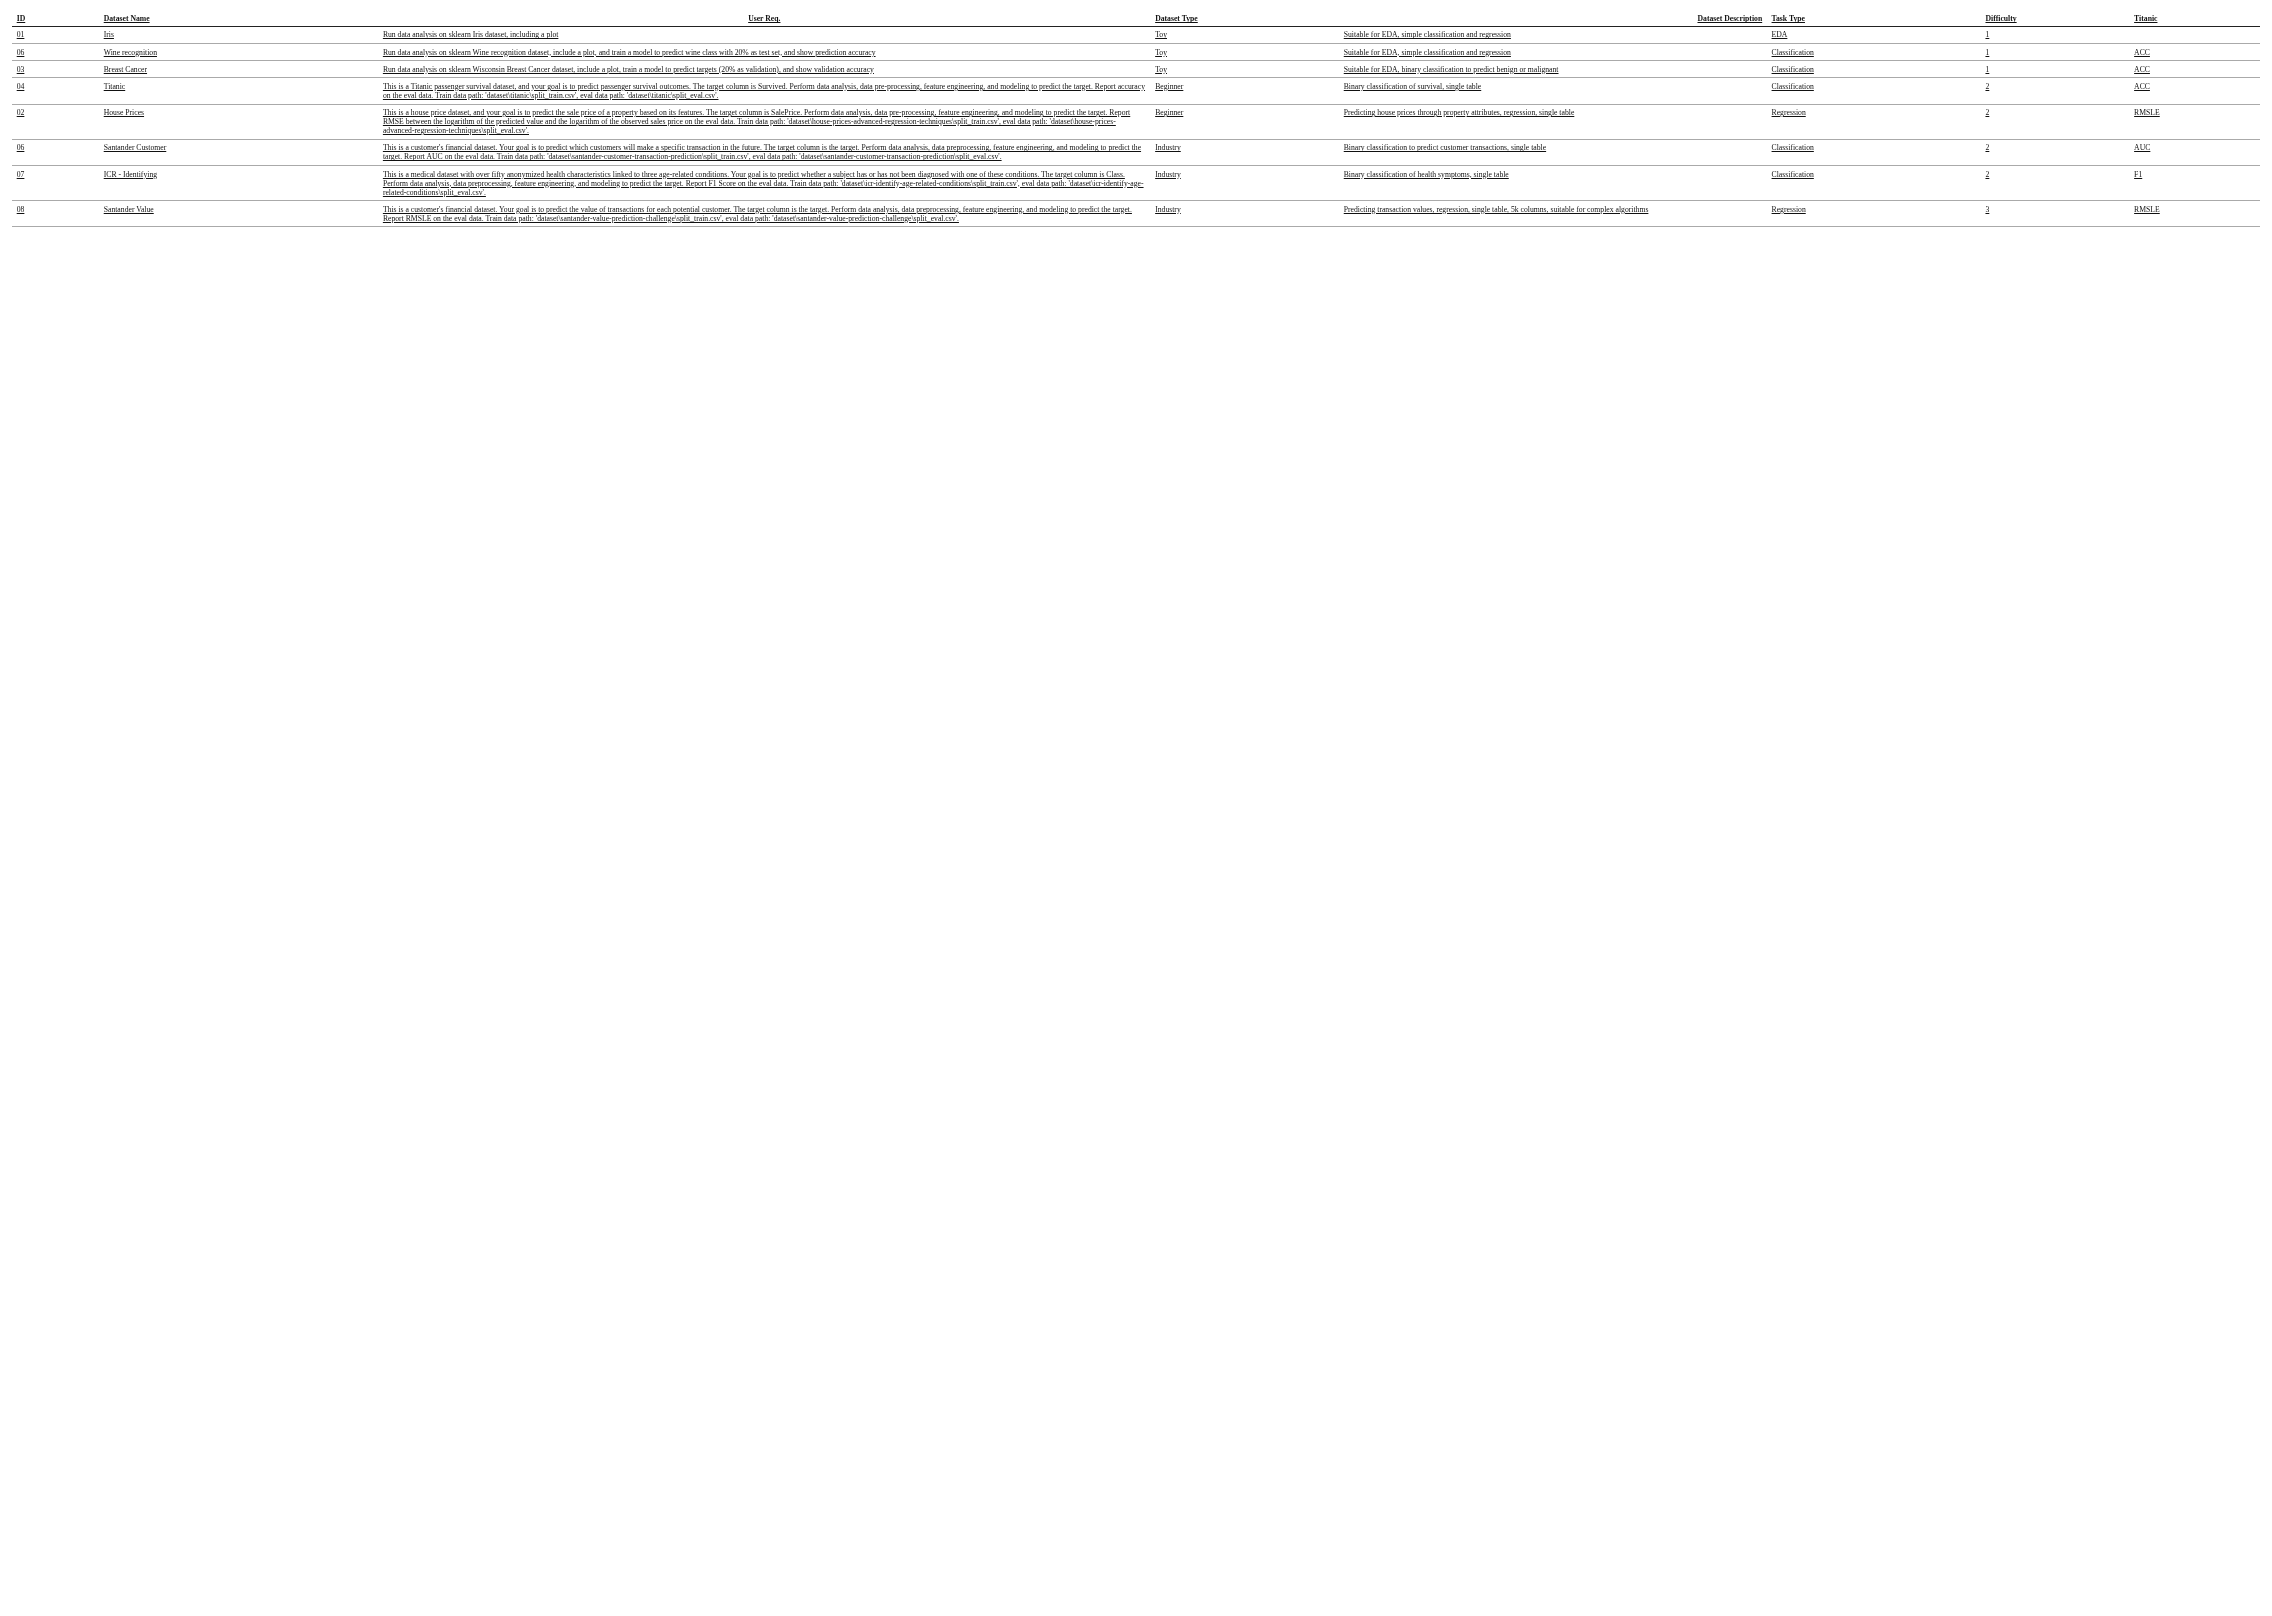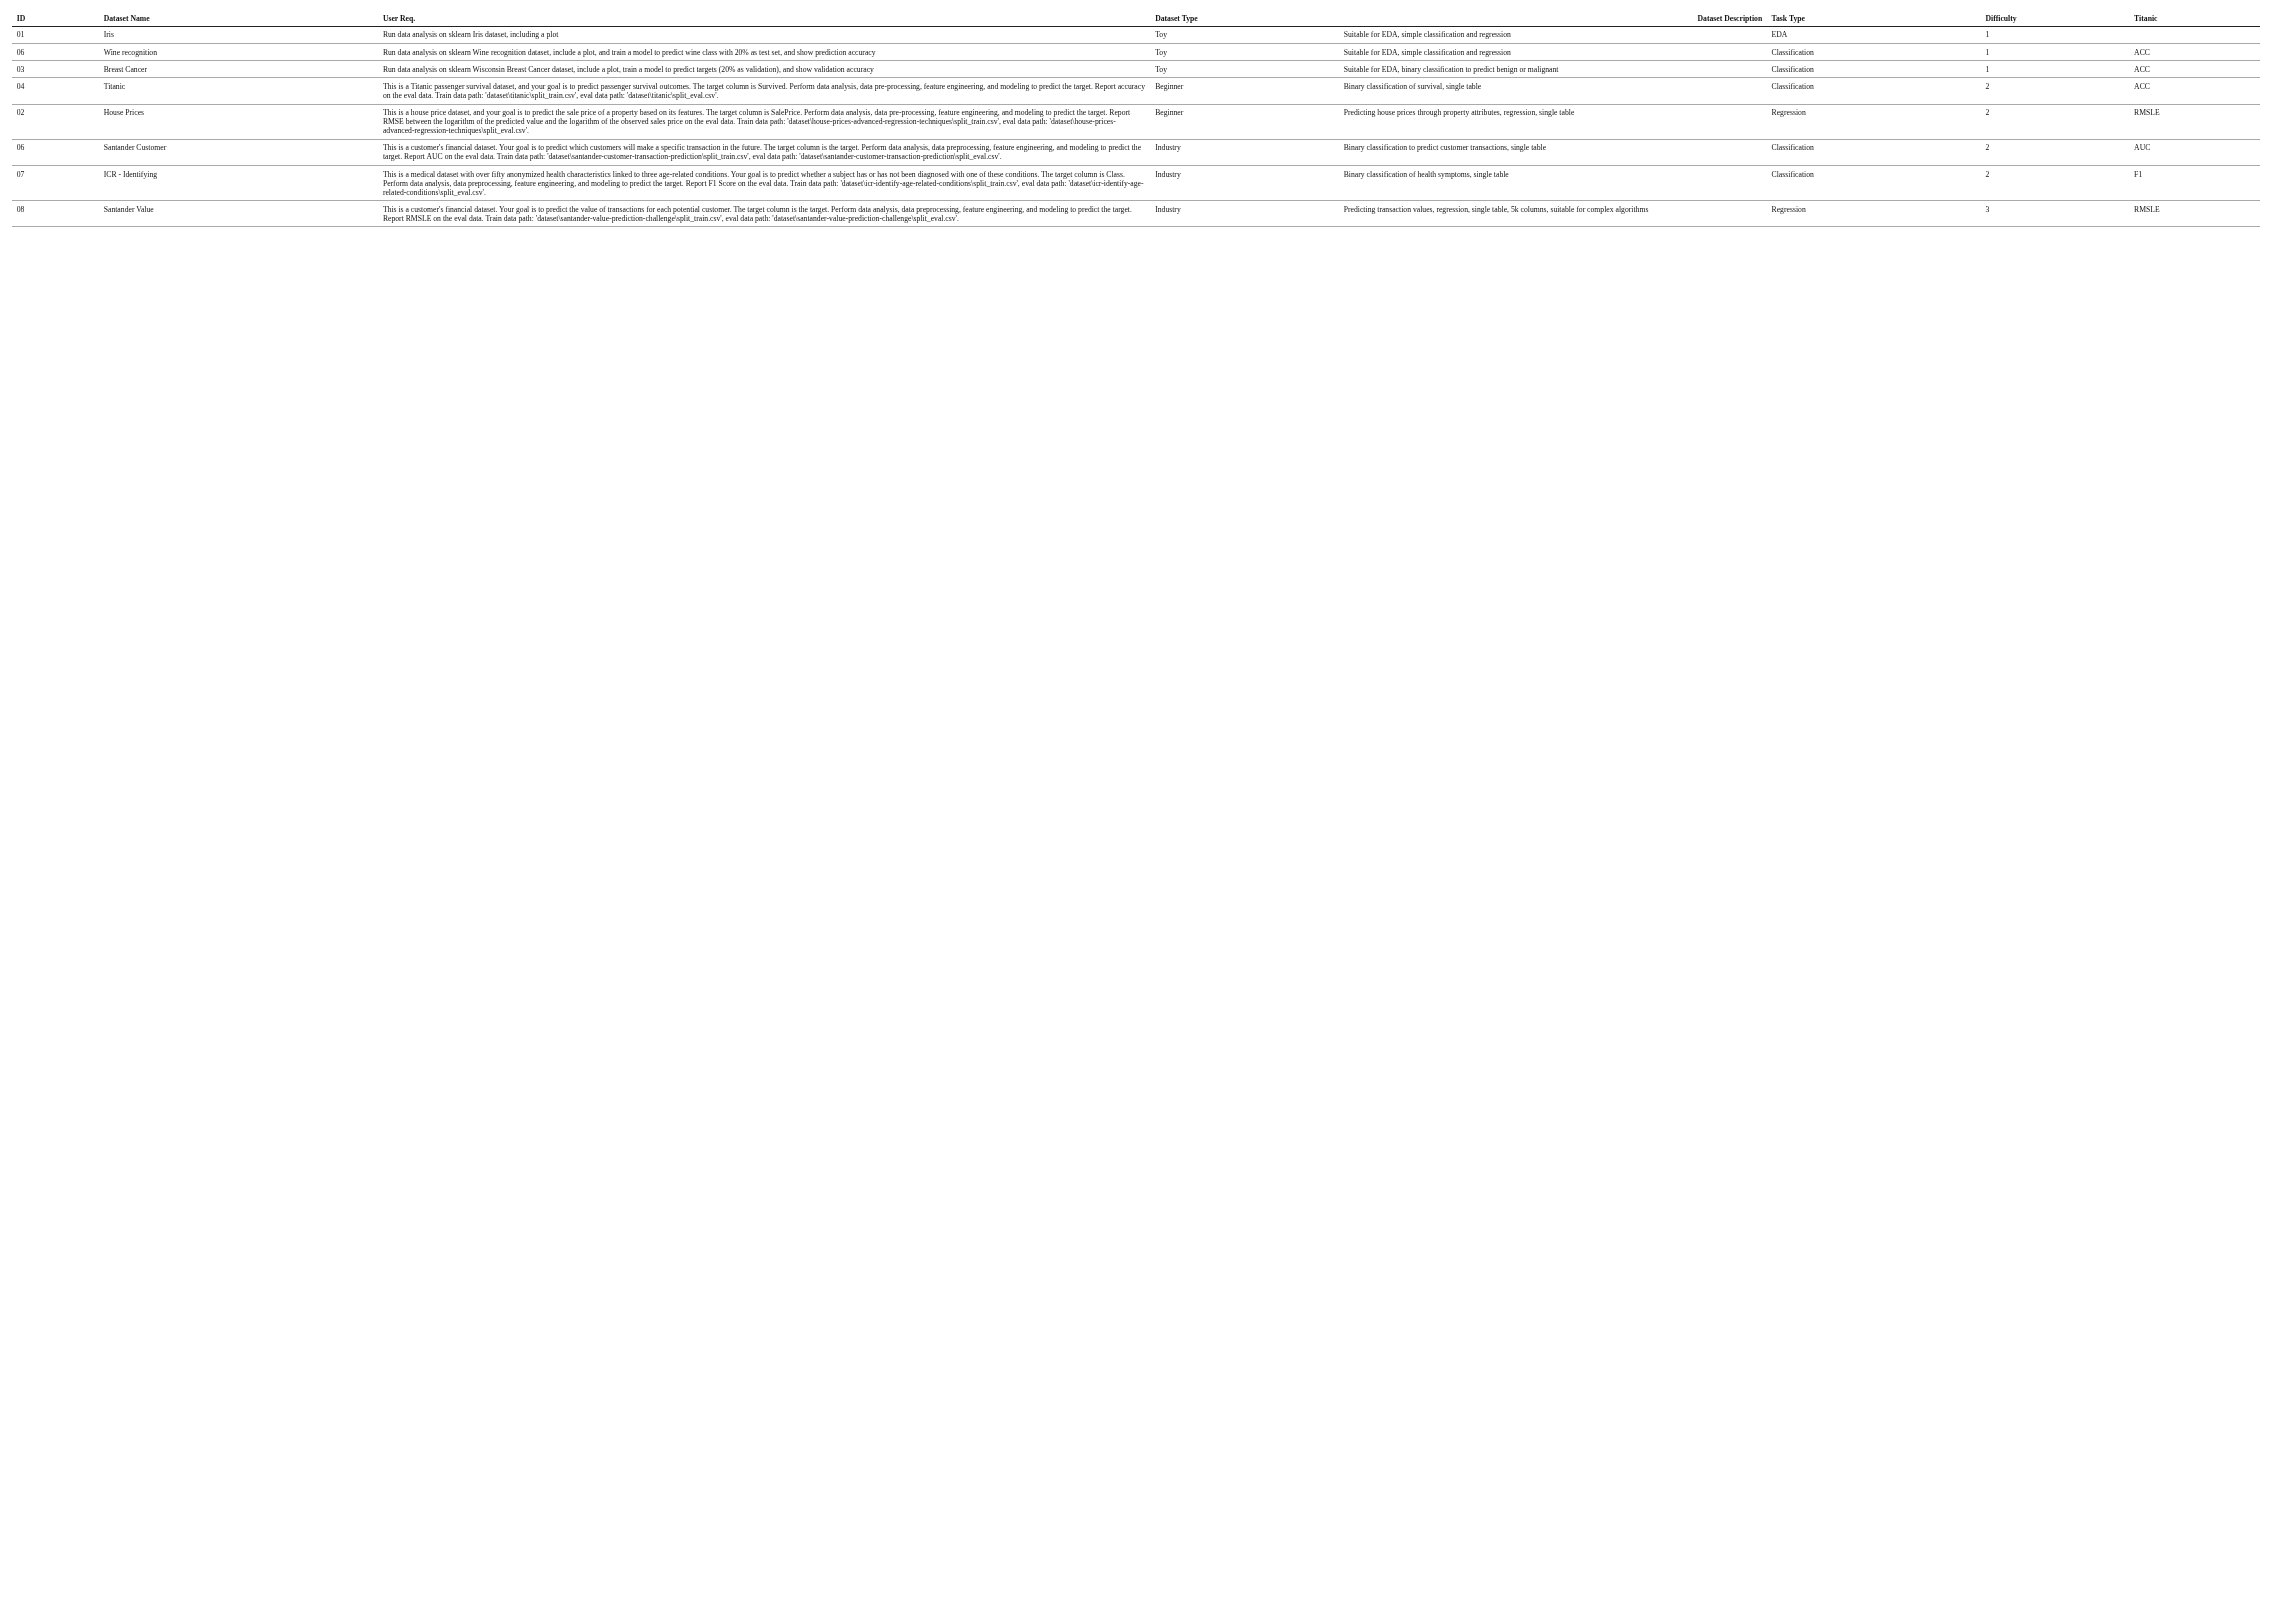--- a/index.html
+++ b/index.html
@@ -10,20 +10,21 @@
     body {
       background: #fff;
       font-family: "Times New Roman", Times, serif;
       font-size: 7.7px;
       color: #111;
       padding: 12px;
     }
     .table-container {
       width: 100%;
       overflow-x: auto;
+      text-decoration: underline;
     }
     table {
       width: 100%;
       border-collapse: collapse;
       font-size: 7.7px;
     }
     thead tr {
       border-bottom: 1.2px solid #222;
     }
     thead th {
@@ -35,21 +36,21 @@
     }
     tbody tr {
       border-bottom: 0.6px solid #aaa;
     }
     tbody td {
       padding: 3.6px 4.7px;
       vertical-align: top;
     }
     .col-id { width: 24px; }
     .col-name { width: 77px; }
-    .col-req { width: 213px; }
+    .col-req { width: 213px; text-align: center; }
     .col-type { width: 47px; margin-left: 21px; }
     .col-desc { width: 118px; text-align: right; }
     .col-task { width: 59px; }
     .col-diff { width: 41px; }
     .col-metric { width: 36px; }
   </style>
 </head>
 <body>
 
 <div class="table-container">

